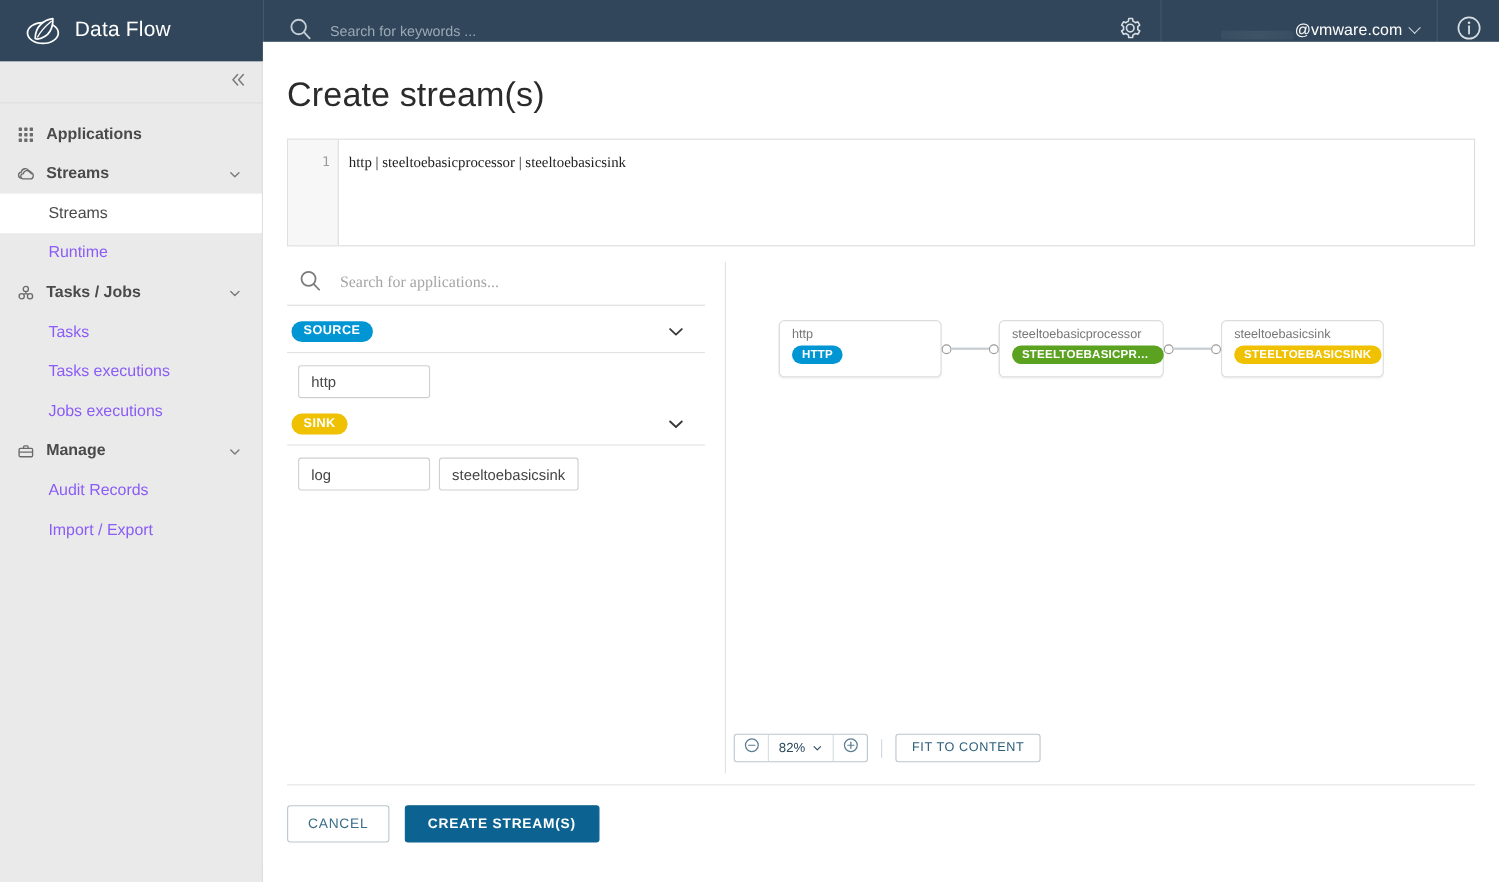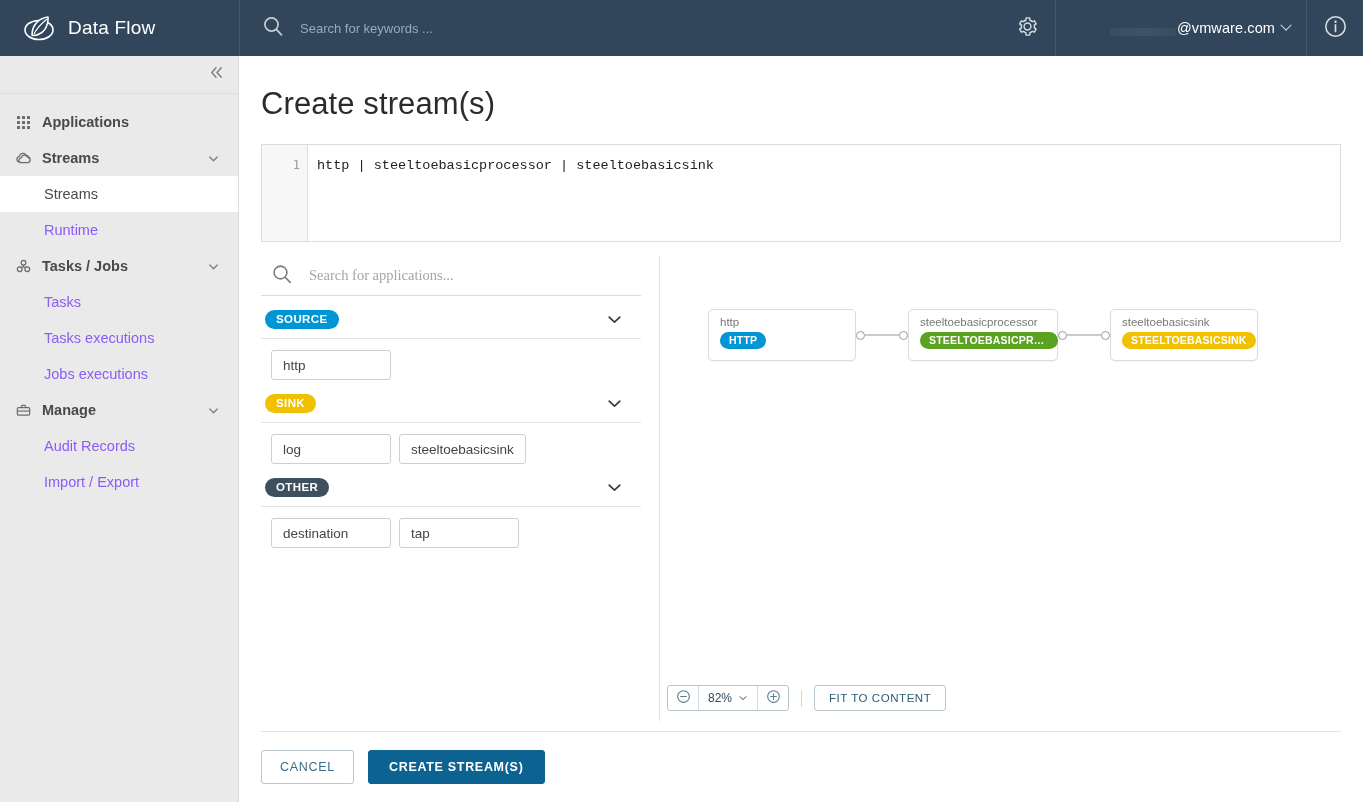--- a/index.html
+++ b/index.html
@@ -110,21 +110,21 @@
     background: #ffffff; color: #4a4a4a;
   }
   .dots-icon {
     display: grid; grid-template-columns: repeat(3, 3px);
     grid-template-rows: repeat(3, 3px); gap: 2px;
   }
   .dots-icon i { background: #6b6b6b; border-radius: .5px; display: block; }
 
   
   .main {
-    position: absolute; top: 56px; left: 239px;
+    position: absolute; top: 38px; left: 239px;
     width: 1124px; height: 746px;
     background: #ffffff;
     padding: 0 22px 0 22px;
   }
   .page-title {
     font-size: 31px; font-weight: 400; color: #2b2b2b;
     margin: 30px 0 22px 0; letter-spacing: .1px;
   }
 
   
@@ -134,21 +134,21 @@
   }
   .editor-gutter {
     width: 46px; flex: 0 0 46px; background: #f7f7f7;
     border-right: 1px solid #dcdcdc;
     padding-top: 11px; text-align: right; padding-right: 7px;
     font-family: "DejaVu Sans Mono", monospace;
     font-size: 12px; color: #9a9a9a; line-height: 19px;
   }
   .editor-code {
     flex: 1 1 auto; padding: 11px 0 0 9px;
-    font-family: Liberation Mono, monospace;
+    font-family: Liberation Serif, serif;
     font-size: 13.5px; color: #222222; line-height: 19px;
     white-space: pre;
   }
 
   
   .split { display: flex; height: 465px; margin-top: 14px; }
   .palette {
     width: 399px; flex: 0 0 399px;
     border-right: 1px solid #e3e3e3;
     padding-right: 18px;
@@ -481,35 +481,20 @@
               <polyline points="3,5.8 8,10.5 13,5.8" fill="none" stroke="#3a3a3a" stroke-width="1.6" stroke-linecap="round" stroke-linejoin="round"></polyline>
             </svg>
           </span>
         </div>
         <div class="app-row">
           <div class="app-chip">log</div>
           <div class="app-chip">steeltoebasicsink</div>
         </div>
       </div>
 
-      <div class="cat-block">
-        <div class="cat-head">
-          <span class="cat-badge" style="background:#3e4f5e">OTHER</span>
-          <span class="cat-spacer"></span>
-          <span class="cat-chevron">
-            <svg width="17" height="17" viewBox="0 0 16 16">
-              <polyline points="3,5.8 8,10.5 13,5.8" fill="none" stroke="#3a3a3a" stroke-width="1.6" stroke-linecap="round" stroke-linejoin="round"></polyline>
-            </svg>
-          </span>
-        </div>
-        <div class="app-row">
-          <div class="app-chip">destination</div>
-          <div class="app-chip">tap</div>
-        </div>
-      </div>
 
     </div>
 
     <div class="canvas">
 
       <div class="flow">
 
         <div class="node" style="width:148px">
           <span class="node-name">http</span>
           <span class="node-badge" style="background:#0095d3">HTTP</span>

